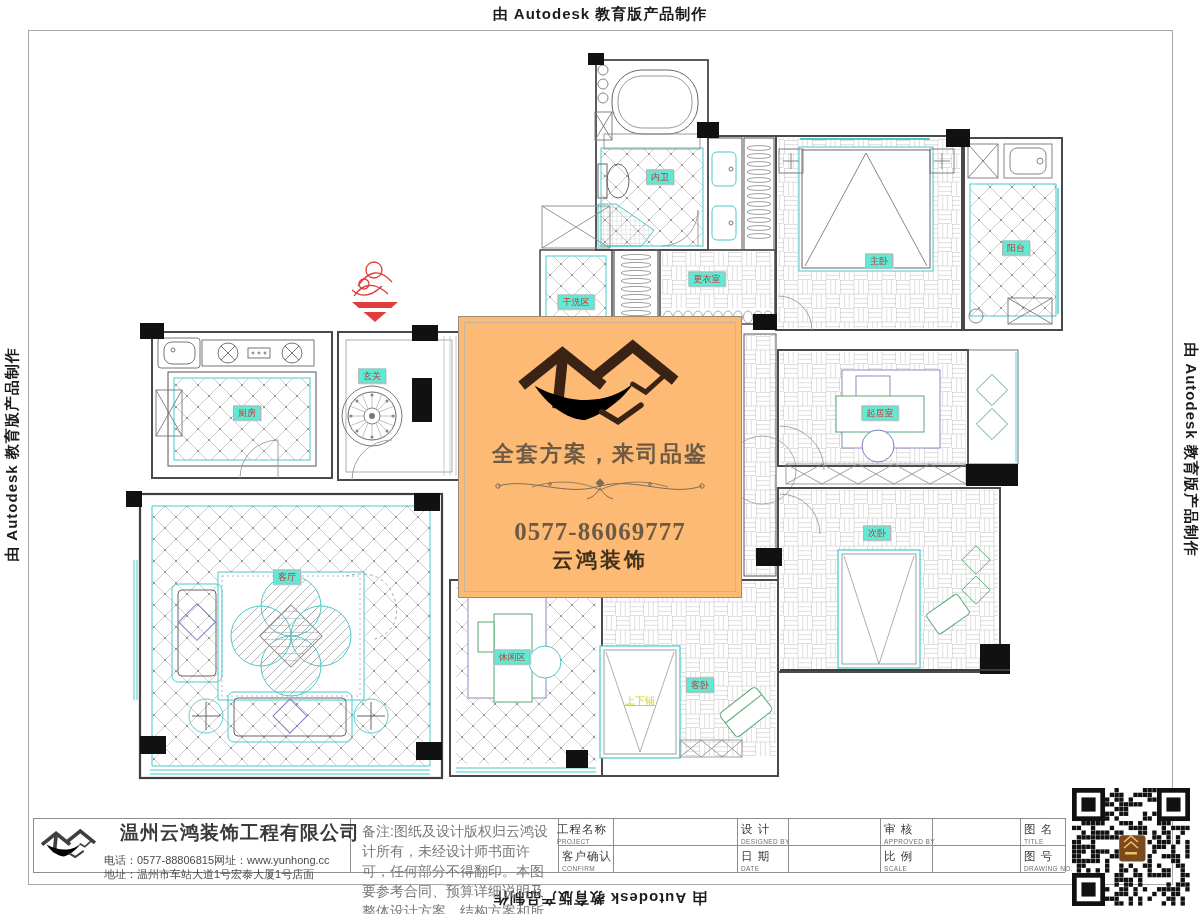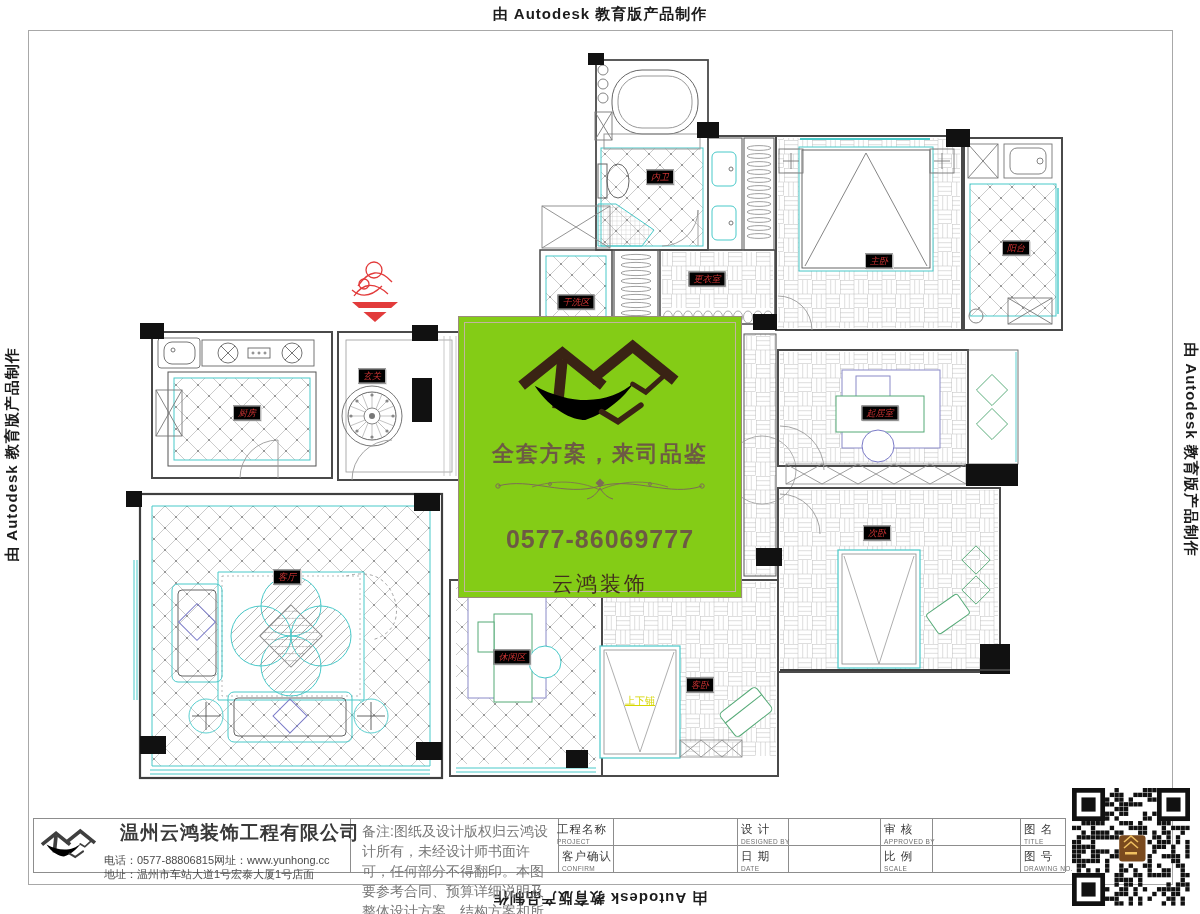--- a/index.html
+++ b/index.html
@@ -12,35 +12,35 @@
   .banner.left{width:300px;left:-138px;top:445px;transform:rotate(-90deg);}
   .banner.right{width:300px;left:1040px;top:440px;transform:rotate(90deg);}
   .banner.bottom{width:300px;left:450px;top:888px;transform:rotate(180deg);}
   
   .frame{position:absolute;left:28px;top:30px;width:1143px;height:853px;
          border:1px solid #a8a8a8;}
   
   #plan{position:absolute;left:0;top:0;width:1200px;height:914px;}
   
   .rlabel{position:absolute;transform:translate(-50%,-50%);font-size:9px;line-height:1;
-          color:#cc3333;background:#000000;border:1px solid #b5b5b5;padding:2px 4px;
-          white-space:nowrap;box-shadow:1px 1px 0 #ddd;z-index:3;font-style:italic;}
+          color:#cc3333;background:#5eead4;border:1px solid #b5b5b5;padding:2px 4px;
+          white-space:nowrap;box-shadow:1px 1px 0 #ddd;z-index:3;}
   .ann{position:absolute;transform:translate(-50%,-50%);font-size:10px;color:#d6d600;
        background:none;border:none;z-index:3;white-space:nowrap;text-decoration:underline;}
   
-  .wm{position:absolute;left:458px;top:316px;width:282px;height:280px;background:#84cc16;
+  .wm{position:absolute;left:458px;top:316px;width:282px;height:280px;background:#fdba74;
       border:1px solid #9a8c7a;z-index:5;}
   .wm-inner{position:absolute;left:5px;top:5px;right:5px;bottom:5px;border:1px solid #c2b49e;
             text-align:center;}
   .wm-logo{margin-top:12px;}
   .wm-slogan{font-size:22px;font-weight:bold;color:#6d5a44;letter-spacing:2px;margin-top:2px;}
   .wm-flourish{margin-top:6px;}
-  .wm-phone{font-family:Liberation Sans, sans-serif;font-size:25px;font-weight:bold;
-            color:#6d5a44;letter-spacing:1px;margin-top:20px;}
-  .wm-brand{font-size:21px;font-weight:normal;color:#42301d;letter-spacing:3px;margin-top:16px;}
+  .wm-phone{font-family:Liberation Serif, serif;font-size:25px;font-weight:bold;
+            color:#6d5a44;letter-spacing:1px;margin-top:13px;}
+  .wm-brand{font-size:21px;font-weight:bold;color:#42301d;letter-spacing:3px;margin-top:0;}
   
   .tb-h,.tb-v{position:absolute;background:#8d8d8d;z-index:4;}
   .tb-h{height:1px;} .tb-v{width:1px;}
   .tb{position:absolute;z-index:4;}
   .company-name{font-size:19px;font-weight:bold;color:#3a3a3a;letter-spacing:1px;}
   .company-line{font-size:11px;color:#4a4a4a;margin-top:10px;}
   .notes{font-size:14px;color:#787878;line-height:1.42;}
   .fcell-cn{font-size:11.5px;color:#3a3a3a;letter-spacing:1px;}
   .fcell-en{font-size:6.5px;color:#6e6e6e;letter-spacing:0.4px;margin-top:1px;}
   #qr{position:absolute;left:1072px;top:786px;z-index:4;}

